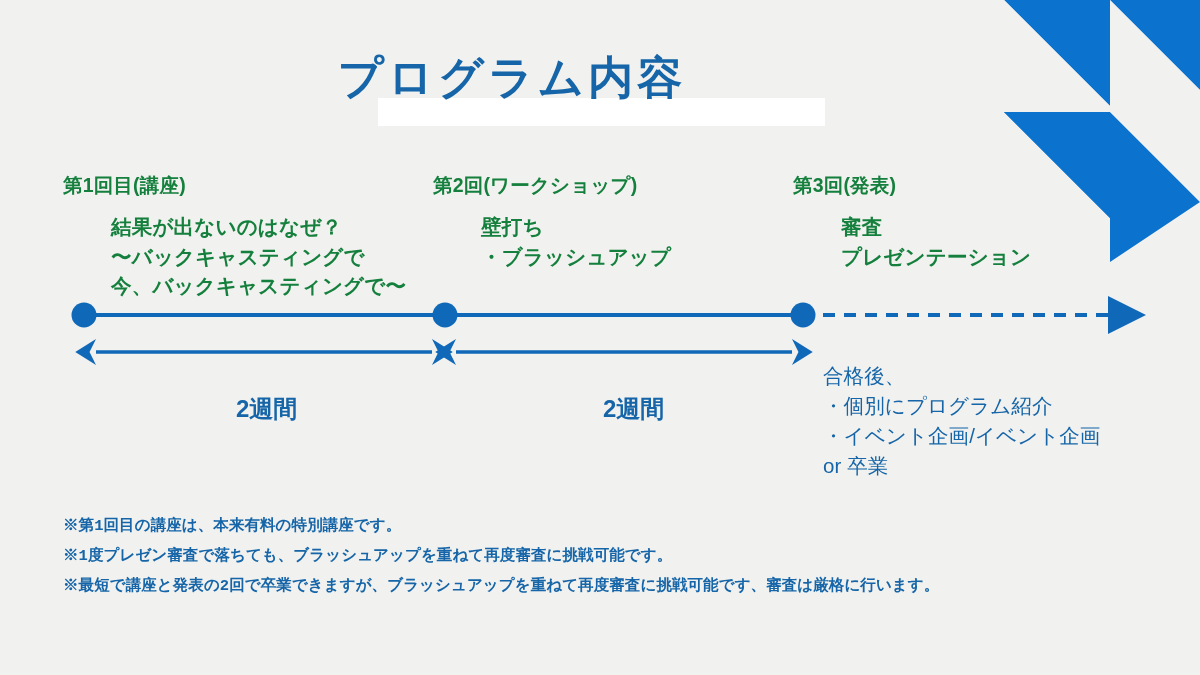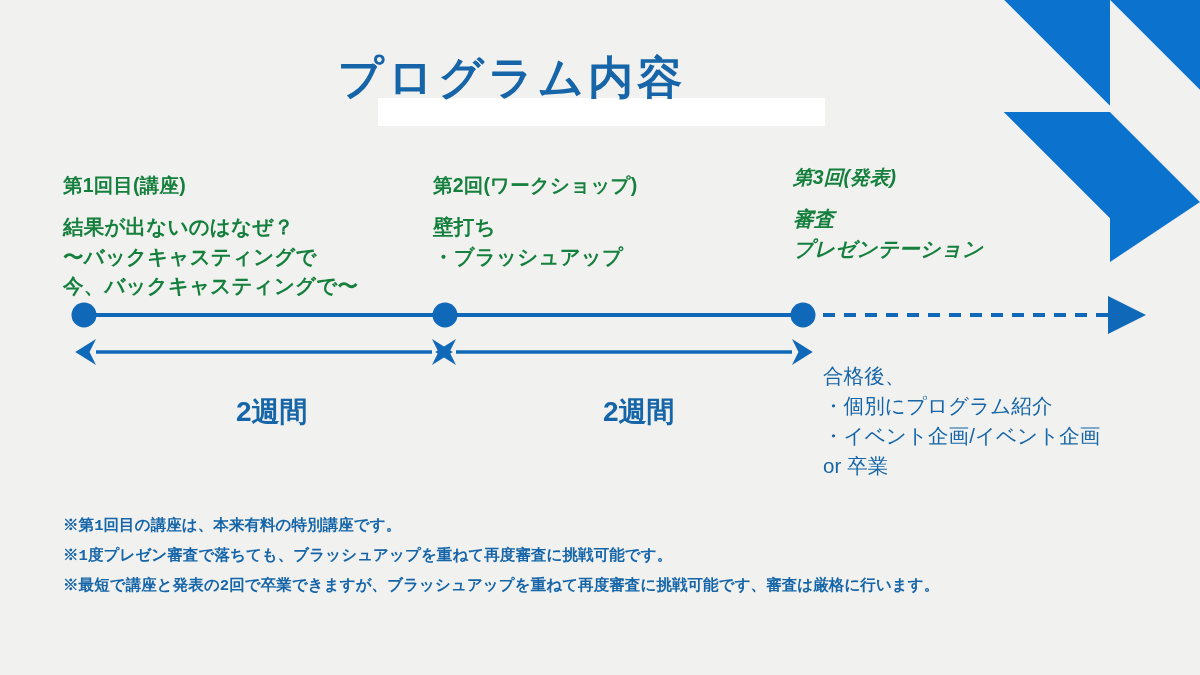--- a/index.html
+++ b/index.html
@@ -30,33 +30,33 @@
   }
 
   
   .col{position:absolute;color:#15803d;}
   .col .heading{
     font-size:19.5px;font-weight:bold;letter-spacing:.01em;
     white-space:nowrap;margin-bottom:13px;
   }
   .col .line{
     font-size:20.5px;font-weight:bold;letter-spacing:.01em;
-    white-space:nowrap;line-height:1.44;
+    white-space:nowrap;line-height:1.44;margin-left:48px;
   }
   #col-1{left:63px;top:172px;}
   #col-2{left:433px;top:172px;}
-  #col-3{left:793px;top:164px;font-style:italic;}
+  #col-3{left:793px;top:172px;}
 
   
   #timeline{position:absolute;left:0;top:280px;width:1200px;height:110px;}
 
   
   .interval-label{
     position:absolute;color:#1565a8;
-    font-size:28px;font-weight:bold;white-space:nowrap;
+    font-size:24px;font-weight:bold;white-space:nowrap;
   }
   #interval-1{left:236px;top:393px;}
   #interval-2{left:603px;top:393px;}
 
   
   #outcome{
     position:absolute;left:823px;top:361px;color:#1565a8;
   }
   #outcome .line{
     font-size:20.5px;font-weight:normal;letter-spacing:.005em;

